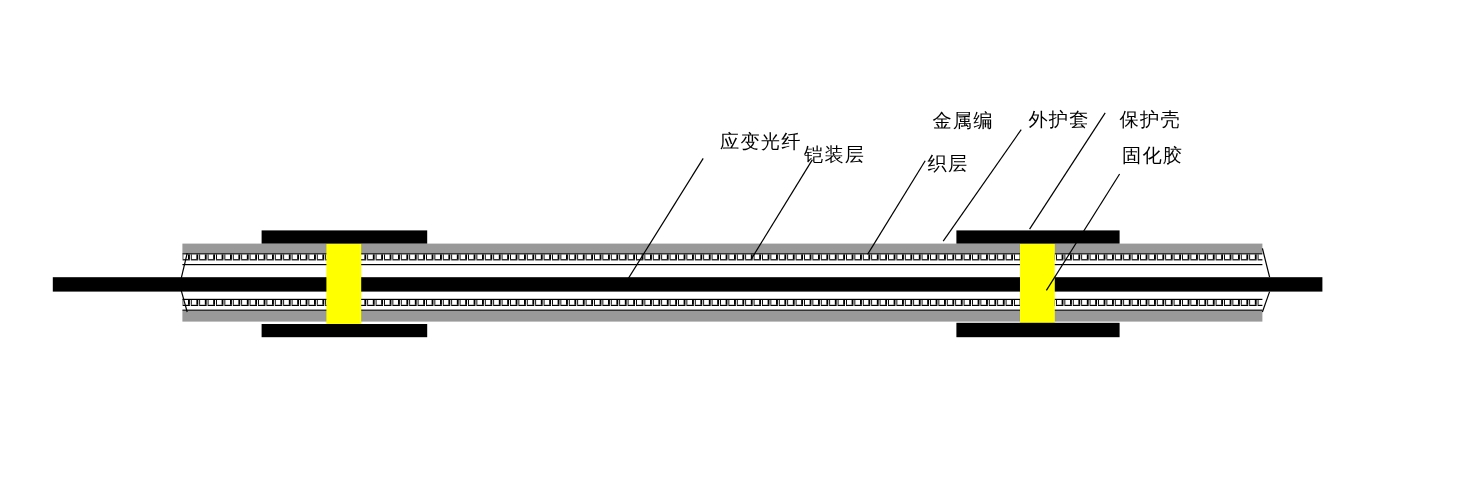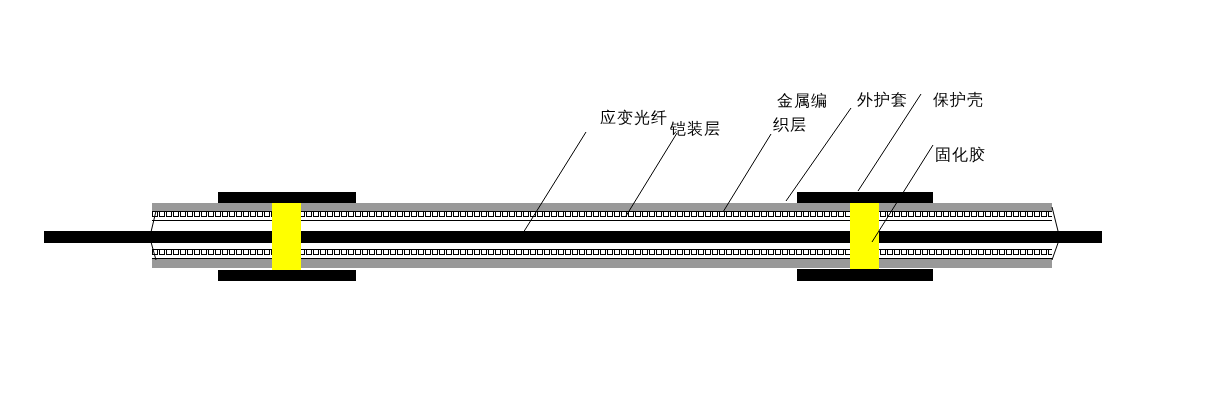--- a/index.html
+++ b/index.html
@@ -68,24 +68,24 @@
     position: absolute;
     font-size: 16px;
     line-height: 18px;
     color: #000000;
     white-space: nowrap;
     letter-spacing: 1px;
   }
   .lbl-strain-fiber     { left: 600px; top: 109px; }
   .lbl-armor-layer      { left: 670px; top: 120px; }
   .lbl-metal-braid-1    { left: 777px; top: 92px; }
-  .lbl-metal-braid-2    { left: 773px; top: 116px; }
+  .lbl-metal-braid-2    { left: 773px; top: 128px; }
   .lbl-outer-sheath     { left: 837px; top: 91px; margin-left: 20px; }
   .lbl-protective-shell { left: 933px; top: 91px; }
-  .lbl-curing-adhesive  { left: 935px; top: 146px; text-align: center; }
+  .lbl-curing-adhesive  { left: 935px; top: 121px; text-align: center; }
 
   .overlay {
     position: absolute;
     left: 0; top: 0;
     width: 1218px; height: 416px;
     pointer-events: none;
   }
 </style>
 </head>
 <body>

